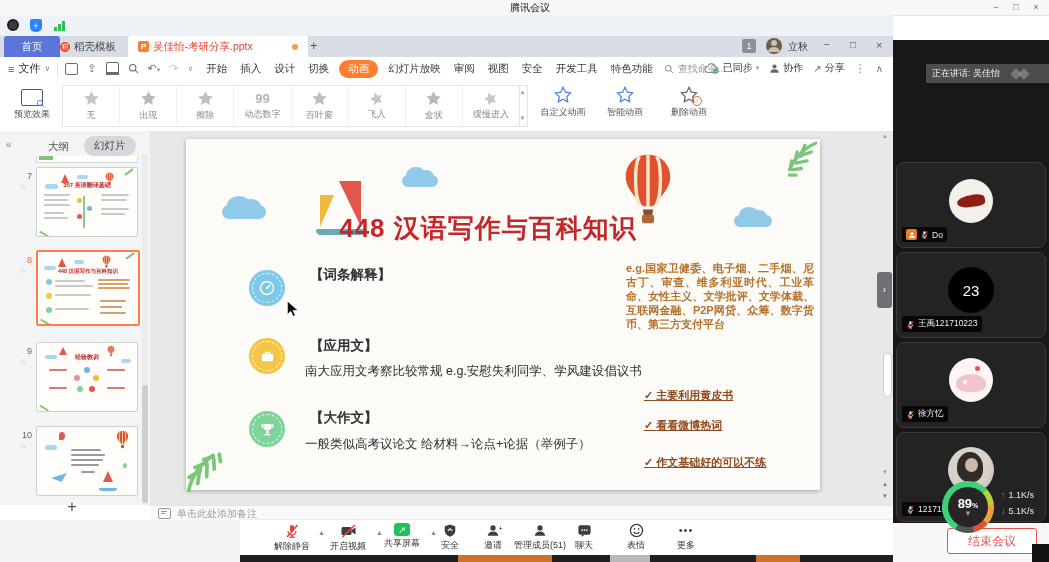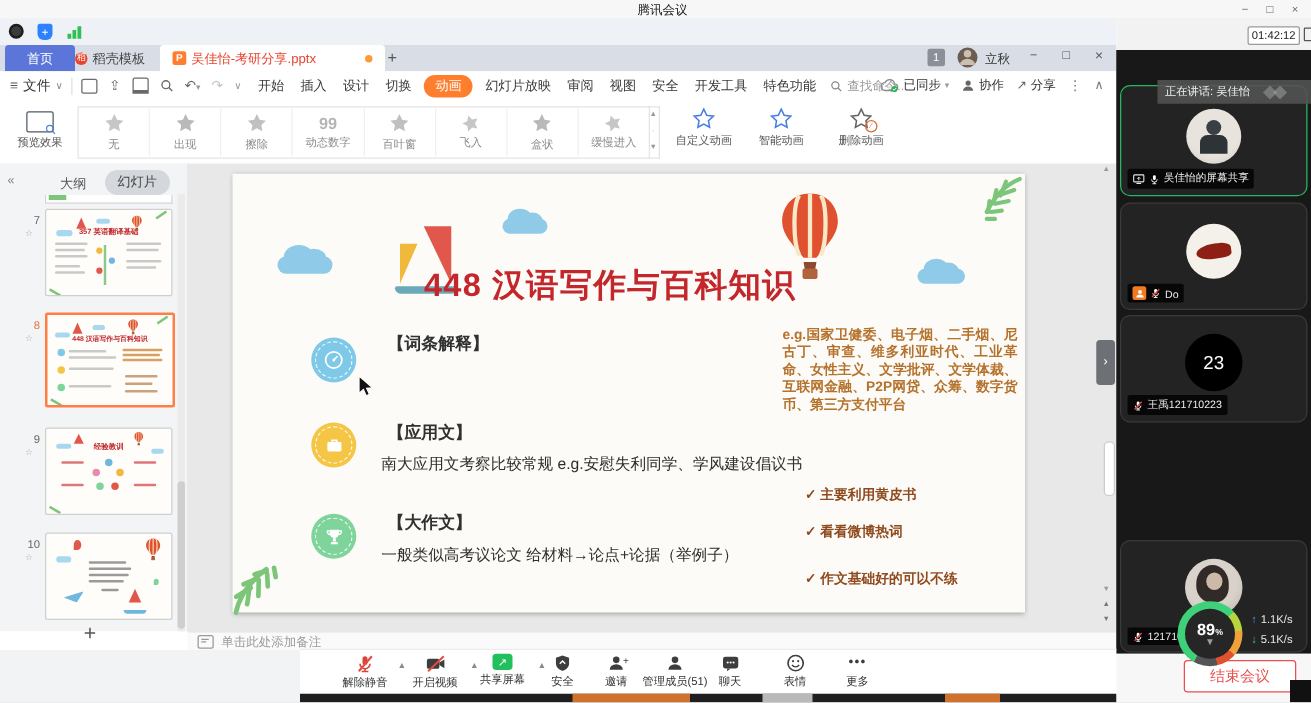--- a/index.html
+++ b/index.html
@@ -41,21 +41,21 @@
   .mcloud{position:absolute;background:#a8d8ef;border-radius:8px;}
   .mdot{position:absolute;border-radius:50%;}
 
   .slide{left:186px;top:139px;width:634px;height:351px;background:#fcfbf7;box-shadow:0 1px 4px rgba(0,0,0,.3);}
   .slide-title{position:absolute;left:0;right:30px;top:72px;text-align:center;font-size:26px;font-weight:bold;color:#c3272b;letter-spacing:1px;}
   .item-h{position:absolute;font-size:13.5px;font-weight:bold;color:#313131;}
   .item-b{position:absolute;font-size:12.5px;color:#2e2e2e;white-space:nowrap;}
   .icircle{position:absolute;width:36px;height:36px;border-radius:50%;display:flex;align-items:center;justify-content:center;}
   .icircle .ring{position:absolute;inset:3px;border:1.5px dashed rgba(255,255,255,.85);border-radius:50%;}
   .sidenote{position:absolute;left:440px;top:122px;width:188px;font-size:11px;line-height:14px;font-weight:bold;color:#b5722d;text-align:justify;}
-  .checkrow{position:absolute;left:458px;font-size:11px;font-weight:bold;color:#8f4a1e;white-space:nowrap;}
+  .checkrow{position:absolute;left:458px;font-size:11px;font-weight:bold;color:#8f4a1e;white-space:nowrap;text-decoration:underline;}
   .cloud{position:absolute;background:#8fcbe8;border-radius:50px;}
   .cloud:before,.cloud:after{content:"";position:absolute;background:inherit;border-radius:50%;}
   .cloud:before{width:55%;height:140%;left:12%;bottom:25%;}
   .cloud:after{width:45%;height:110%;right:12%;bottom:30%;}
 
   .notesbar{left:150px;top:505px;width:743px;height:15px;background:#fafafa;border-top:1px solid #e4e4e4;text-align:center;}
 
   
   .meet-top{left:893px;top:15px;width:156px;height:25px;background:#f2f2f2;}
   .timerbox{position:absolute;left:105px;top:6px;width:40px;height:13px;border:1px solid #9a9a9a;border-radius:2px;
@@ -543,42 +543,23 @@
   <div class="abs notesbar flex">
     <span style="margin-left:8px;width:11px;height:9px;border:1.2px solid #999;border-radius:2px;position:relative">
       <i style="position:absolute;left:2px;top:2px;width:6px;height:1px;background:#999"></i>
       <i style="position:absolute;left:2px;top:4px;width:4px;height:1px;background:#999"></i>
     </span>
     <span style="margin-left:6px;font-size:10px;color:#9a9a9a">单击此处添加备注</span>
   </div>
 
   <div class="abs" style="left:0;top:520px;width:240px;height:42px;background:#f2f3f5"></div>
 
-  <div class="abs meet-top">
-    <span class="timerbox">01:42:12</span>
-    <span style="position:absolute;left:150px;top:7px;width:9px;height:9px;border:1.3px solid #555;border-radius:1px"></span>
-  </div>
 
   <div class="abs meet-panel">
 
-    <div class="tile speaking" style="top:28px;height:87px">
-      <div class="av" style="top:18px;width:44px;height:44px;background:radial-gradient(circle at 50% 38%,#e8e4dd 60%,#cfcac2)">
-        <i style="position:absolute;left:50%;top:9px;transform:translateX(-50%);width:12px;height:12px;border-radius:50%;background:#3a3f46"></i>
-        <i style="position:absolute;left:50%;top:21px;transform:translateX(-50%);width:22px;height:15px;border-radius:6px 6px 0 0;background:#2e3338"></i>
-      </div>
-      <div class="tlabel">
-        <svg viewBox="0 0 16 16" width="10" height="10" style="color:#e8e8e8">
-            <use href="#sym-monitor"></use>
-          </svg>
-        <svg viewBox="0 0 16 16" width="9" height="9" style="color:#fff">
-            <use href="#sym-mic"></use>
-          </svg>
-        <span>吴佳怡的屏幕共享</span>
-      </div>
-    </div>
     <div class="banner">
       <span>正在讲话: 吴佳怡</span>
       <i style="width:8px;height:8px;background:#9a9a9a;opacity:.55;transform:rotate(45deg);margin-left:8px"></i>
       <i style="width:8px;height:8px;background:#b0b0b0;opacity:.45;transform:rotate(45deg);margin-left:-4px"></i>
     </div>
 
     <div class="tile" style="top:122px;height:84px">
       <div class="av" style="top:16px;width:44px;height:44px;background:#f4f0ea">
         <i style="position:absolute;left:8px;top:16px;width:28px;height:12px;background:#8e1f14;border-radius:60% 40% 30% 50%;transform:rotate(-8deg)"></i>
       </div>
@@ -600,20 +581,34 @@
       <div class="av" style="top:14px;width:46px;height:46px;background:#000000;color:#fff;display:flex;align-items:center;justify-content:center;font-size:15px">23</div>
       <div class="tlabel">
         <svg viewBox="0 0 16 16" width="9" height="9" style="color:#fff">
             <use href="#sym-mic"></use>
             <line x1="3" y1="13.5" x2="13" y2="2.5" stroke="#e8483c" stroke-width="1.8"></line>
           </svg>
         <span>王禹121710223</span>
       </div>
     </div>
 
+    <div class="tile" style="top:302px;height:84px">
+      <div class="av" style="top:15px;width:44px;height:44px;background:#fdf6f4">
+        <i style="position:absolute;left:7px;top:16px;width:30px;height:18px;background:#f3c3cd;border-radius:50% 50% 40% 40%"></i>
+        <i style="position:absolute;left:26px;top:8px;width:5px;height:5px;border-radius:50%;background:#e2574c"></i>
+        <i style="position:absolute;left:14px;top:22px;width:4px;height:4px;border-radius:50%;background:#fff"></i>
+      </div>
+      <div class="tlabel">
+        <svg viewBox="0 0 16 16" width="9" height="9" style="color:#fff">
+            <use href="#sym-mic"></use>
+            <line x1="3" y1="13.5" x2="13" y2="2.5" stroke="#e8483c" stroke-width="1.8"></line>
+          </svg>
+        <span>徐方忆</span>
+      </div>
+    </div>
 
     <div class="tile" style="top:392px;height:88px">
       <div class="av" style="top:14px;width:46px;height:46px;background:radial-gradient(circle at 45% 40%,#d9d2cb 55%,#b8b0a8)">
         <i style="position:absolute;left:9px;top:5px;width:26px;height:30px;background:#322a26;border-radius:50% 50% 40% 45%"></i>
         <i style="position:absolute;left:17px;top:11px;width:13px;height:14px;background:#cdb9a8;border-radius:50%"></i>
       </div>
       <div class="tlabel">
         <svg viewBox="0 0 16 16" width="9" height="9" style="color:#fff">
             <use href="#sym-mic"></use>
             <line x1="3" y1="13.5" x2="13" y2="2.5" stroke="#e8483c" stroke-width="1.8"></line>

